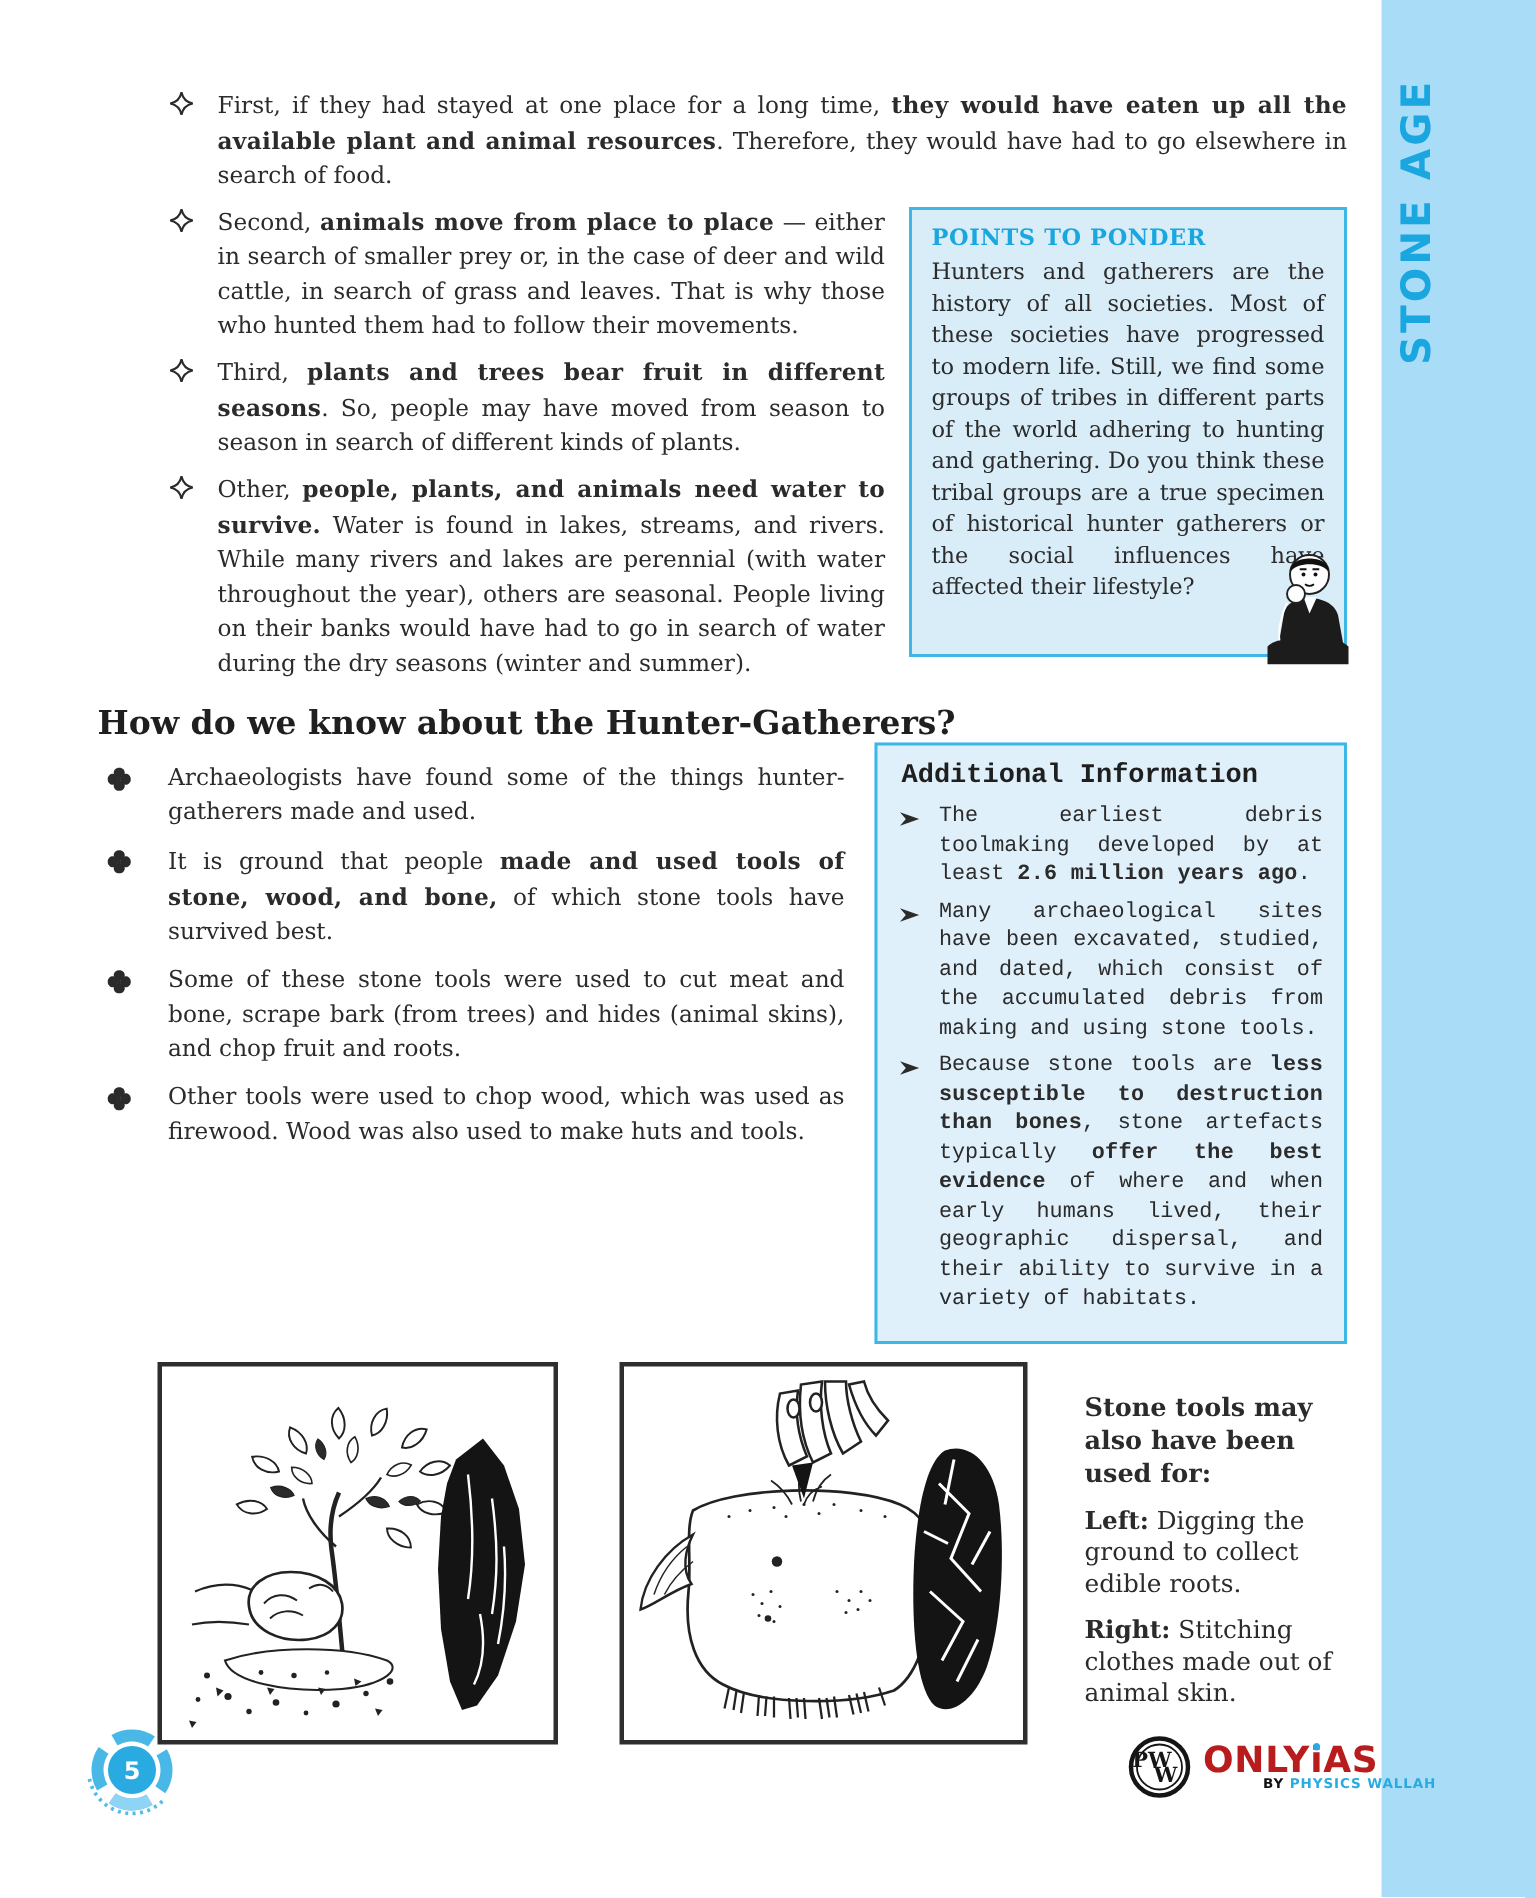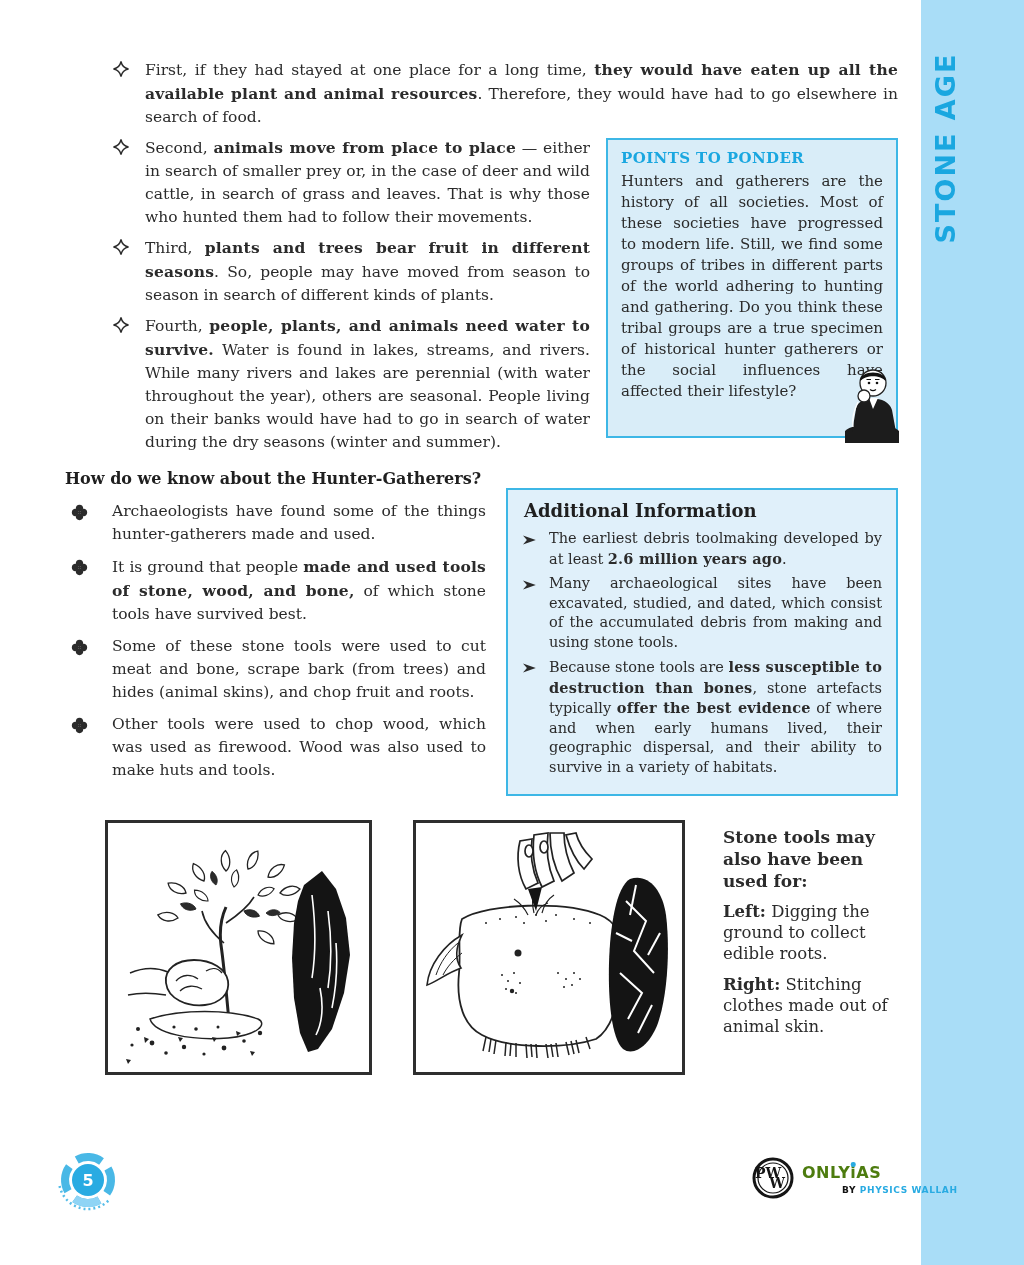--- a/index.html
+++ b/index.html
@@ -20,41 +20,41 @@
   .row-clover{padding-left:47px;margin-bottom:9px;}
   .row-clover .marker{left:6px;top:4px;}
   .bullet-row b{letter-spacing:0.2px;}
   
   .ponder-box{float:right;width:292px;box-sizing:border-box;margin:2px 0 14px 16px;
         border:2px solid #3db7e6;background:#d9edf8;padding:9px 13px 34px 13px;position:relative;}
   .ponder-title{font-size:15px;font-weight:bold;color:#1aa7e0;letter-spacing:0.4px;margin:0 0 4px 0;}
   .ponder-body{font-size:15px;line-height:21px;text-align:justify;}
   .ponder-man{position:absolute;right:-5px;bottom:-7px;width:58px;height:78px;}
   
-  .section-heading{font-size:16px;font-weight:bold;color:#1f1f1f;margin:15px 0 12px 0;}
-  
-  .addinfo-box{float:right;width:392px;box-sizing:border-box;margin:-12px 0 24px 20px;
-        border:2px solid #3db7e6;background:#e0f0fa;padding:10px 14px 12px 14px;}
+  .section-heading{font-size:22px;font-weight:bold;color:#1f1f1f;margin:15px 0 12px 0;}
+  
+  .addinfo-box{float:right;width:315px;box-sizing:border-box;margin:-12px 0 12px 20px;
+        border:2px solid #3db7e6;background:#e0f0fa;padding:10px 14px 12px 14px;font-family:Liberation Mono, monospace;}
   .addinfo-title{font-size:18px;font-weight:bold;color:#1f1f1f;margin:0 0 8px 2px;}
   .addinfo-box .bullet-row{font-size:14.5px;line-height:19.5px;padding-left:27px;margin-bottom:5px;}
   .addinfo-box .bullet-row .marker{left:0;top:4px;}
   
-  .figures-row{clear:both;display:flex;align-items:flex-start;margin:24px 0 0 40px;gap:20px;}
+  .figures-row{clear:both;display:flex;align-items:center;margin:24px 0 0 40px;gap:20px;}
   .fig-box{border:3px solid #2e2e2e;background:#fff;flex:none;}
   .fig-box.left{width:261px;height:249px;}
   .fig-box.right{width:266px;height:249px;margin-left:21px;}
   .fig-caption{margin-left:18px;width:215px;padding-top:6px;font-size:16.5px;line-height:21px;}
   .fig-caption .lead{font-weight:bold;font-size:17px;line-height:22px;margin-bottom:9px;}
   .fig-caption p{margin:0 0 10px 0;}
   
   .page-badge{position:absolute;left:56px;top:1148px;width:64px;height:64px;}
   .brand-logo{position:absolute;left:752px;top:1157px;display:flex;align-items:center;}
   .pw-emblem{width:42px;height:42px;flex:none;text-align:center;}
   .brand-text{margin-left:8px;font-family:"DejaVu Sans",sans-serif;}
-  .brand-name{font-size:16px;font-weight:bold;color:#4d7c0f;letter-spacing:0.5px;line-height:22px;}
+  .brand-name{font-size:24px;font-weight:bold;color:#b91c1c;letter-spacing:0.5px;line-height:22px;}
   .logo-i{position:relative;display:inline-block;}
   .logo-i::after{content:'';position:absolute;width:4.5px;height:4.5px;border-radius:50%;
         background:#29abe2;top:0.5px;left:50%;transform:translateX(-50%);}
   .brand-tag{font-size:9px;font-weight:bold;letter-spacing:0.6px;margin-top:1px;}
   .brand-tag .by{color:#121212;padding-left:40px;}
   .brand-tag .pwname{color:#29abe2;}
   .hidden-defs{position:absolute;width:0;height:0;overflow:hidden;}
 </style>
 </head>
 <body>
@@ -109,21 +109,21 @@
 </span><span><span>Second, </span><b>animals move from place to place</b><span> — either in search of smaller prey or, in the case of deer and wild cattle, in search of grass and leaves. That is why those who hunted them had to follow their movements.</span></span></div>
         <div class="bullet-row row-diamond"><span class="marker">
   <svg width="16" height="16" viewBox="0 0 16 16">
               <path d="M8 0.5 C8.9 5 11 7.1 15.5 8 C11 8.9 8.9 11 8 15.5 C7.1 11 5 8.9 0.5 8 C5 7.1 7.1 5 8 0.5 Z" fill="none" stroke="#2b2b2b" stroke-width="1.4"></path>
             </svg>
 </span><span><span>Third, </span><b>plants and trees bear fruit in different seasons</b><span>. So, people may have moved from season to season in search of different kinds of plants.</span></span></div>
         <div class="bullet-row row-diamond"><span class="marker">
   <svg width="16" height="16" viewBox="0 0 16 16">
               <path d="M8 0.5 C8.9 5 11 7.1 15.5 8 C11 8.9 8.9 11 8 15.5 C7.1 11 5 8.9 0.5 8 C5 7.1 7.1 5 8 0.5 Z" fill="none" stroke="#2b2b2b" stroke-width="1.4"></path>
             </svg>
-</span><span><span>Fourth, </span><b>people, plants, and animals need water to survive.</b><span> Water is found in lakes, streams, and rivers. While many rivers and lakes are perennial (with water throughout the year), others are seasonal. People living on their banks would have had to go in search of water during the dry seasons (winter and summer).</span></span></div>
+</span><span><span>Other, </span><b>people, plants, and animals need water to survive.</b><span> Water is found in lakes, streams, and rivers. While many rivers and lakes are perennial (with water throughout the year), others are seasonal. People living on their banks would have had to go in search of water during the dry seasons (winter and summer).</span></span></div>
       </div>
 
     <h2 class="section-heading">How do we know about the Hunter-Gatherers?</h2>
 
     <div class="addinfo-box">
       <div class="addinfo-title">Additional Information</div>
       <div>
           <div class="bullet-row row-arrow"><span class="marker">
   <svg width="15" height="14" viewBox="0 0 15 14">
                 <path d="M1 2.5 L13.8 7 L1 11.5 L4.9 7 Z" fill="#2b2b2b"></path>

